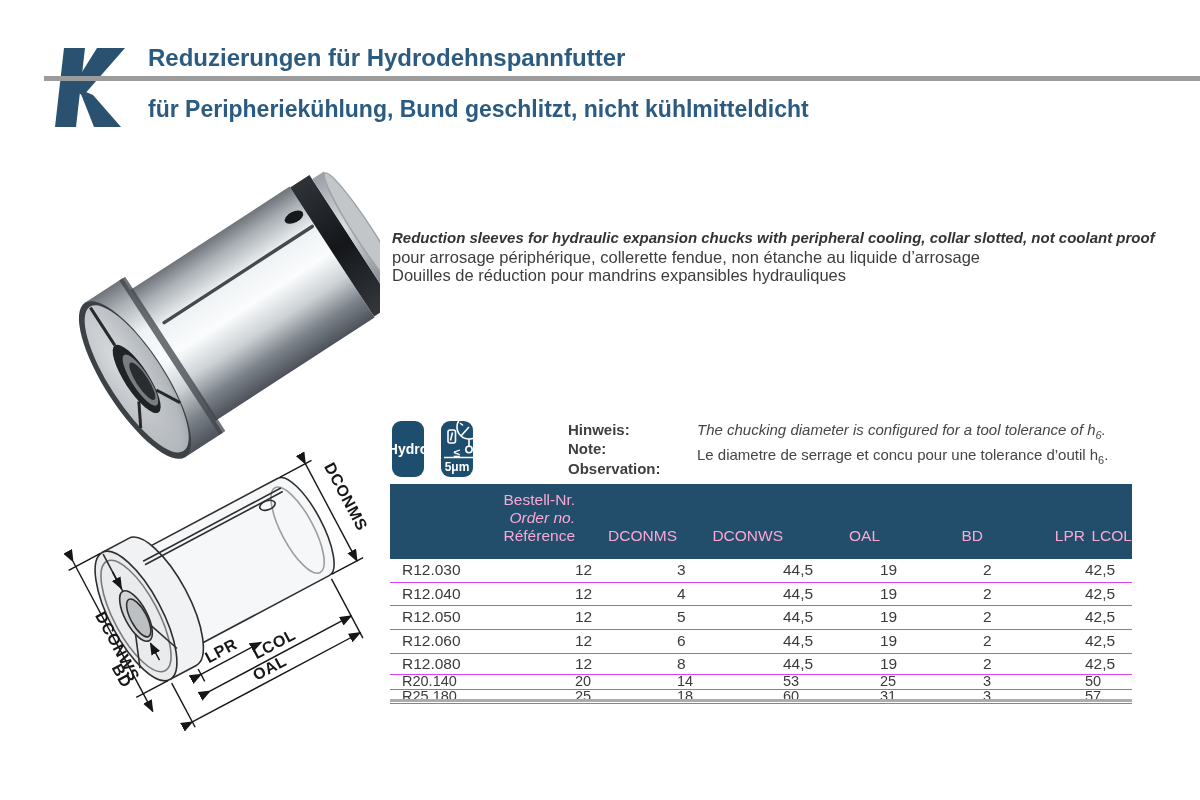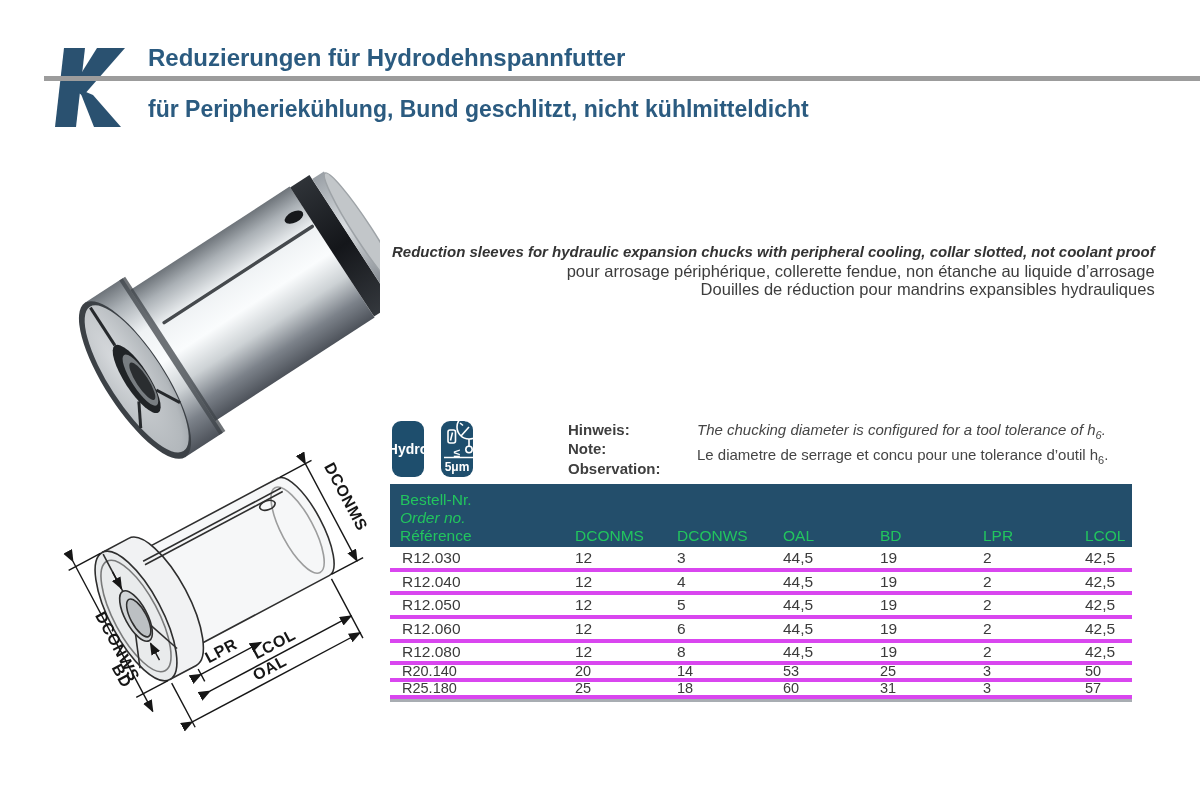--- a/index.html
+++ b/index.html
@@ -11,43 +11,43 @@
   .logo-svg { position:absolute; left:45px; top:40px; }
   .rule { position:absolute; left:44px; top:76px; width:1156px; height:5px; background:#9c9c9c; }
   .title { position:absolute; left:148px; top:44px; font-size:24px; font-weight:700; color:#2b5b80; white-space:nowrap; }
   .subtitle { position:absolute; left:148px; top:96px; font-size:23px; font-weight:700; color:#2b5b80; white-space:nowrap; }
 
   
   .photo-svg { position:absolute; left:20px; top:150px; }
   .drawing-svg { position:absolute; left:18px; top:438px; }
 
   
-  .desc { position:absolute; left:392px; top:243px; line-height:18.5px; white-space:nowrap;text-align:right; }
+  .desc { position:absolute; left:392px; top:229px; line-height:18.5px; white-space:nowrap; }
   .desc .en { font-style:italic; font-weight:600; font-size:15px; color:#333; }
   .desc .fr { font-size:16.5px; color:#3d3d3d; }
 
   
   .badge { position:absolute; width:32px; height:56px; background:#1e4e6d; border-radius:9px; color:#fff; }
   .badge-hydro { left:392px; top:421px; display:flex; align-items:center; justify-content:center; font-size:14px; font-weight:600; }
   .badge-gauge { left:441px; top:421px; overflow:hidden; }
   .badge-gauge .tol { position:absolute; left:0; right:0; bottom:3px; text-align:center; font-size:12px; font-weight:600; }
   .badge-gauge svg { position:absolute; left:0; top:0; }
 
   .note-labels { position:absolute; left:568px; top:420px; line-height:19.3px; font-size:15px; font-weight:700; color:#3f3f3f; }
   .note-texts  { position:absolute; left:697px; top:420px; line-height:19.3px; font-size:15px; color:#454545; white-space:nowrap; }
   .note-texts .it { font-style:italic; }
   sub { font-size:11px; }
 
   
   .spec-table { position:absolute; left:390px; top:484px; width:742px; border-collapse:collapse; table-layout:fixed; }
   .spec-table thead tr { background:#234e6b; height:61px; }
-  .spec-table th { color:#22c55e; font-weight:400; text-align:left; vertical-align:bottom; padding-bottom:2px; font-size:15.5px; }
+  .spec-table th { color:#f9a8d4; font-weight:400; text-align:right; vertical-align:bottom; padding-bottom:14px; font-size:15.5px; }
   .spec-table th.ref { padding-left:10px; vertical-align:top; padding-top:7px; line-height:18px; }
   .spec-table th.ref .it { font-style:italic; }
-  .spec-table td { font-size:15.5px; color:#3b3b3b; border-bottom:4px solid #d946ef; text-align:left; vertical-align:middle; }
+  .spec-table td { font-size:15.5px; color:#3b3b3b; border-bottom:1px solid #d946ef; text-align:left; vertical-align:middle; }
   .spec-table td.ref { padding-left:12px; }
   .spec-table tbody tr:nth-child(1), .spec-table tbody tr:nth-child(2) { height:23px; }
   .spec-table tbody tr:nth-child(3), .spec-table tbody tr:nth-child(4) { height:24px; }
   .spec-table tbody tr:nth-child(5) { height:21px; }
   .spec-table tbody tr:nth-child(6) { height:15px;margin-top:48px; }
   .spec-table tbody tr:nth-child(7) { height:14px; }
   .spec-table tbody tr:nth-child(6) td, .spec-table tbody tr:nth-child(7) td { font-size:14.5px; line-height:13px; }
   .table-bottom-bar { position:absolute; left:390px; top:699px; width:742px; height:3px; background:#a8adb2; }
 
   

